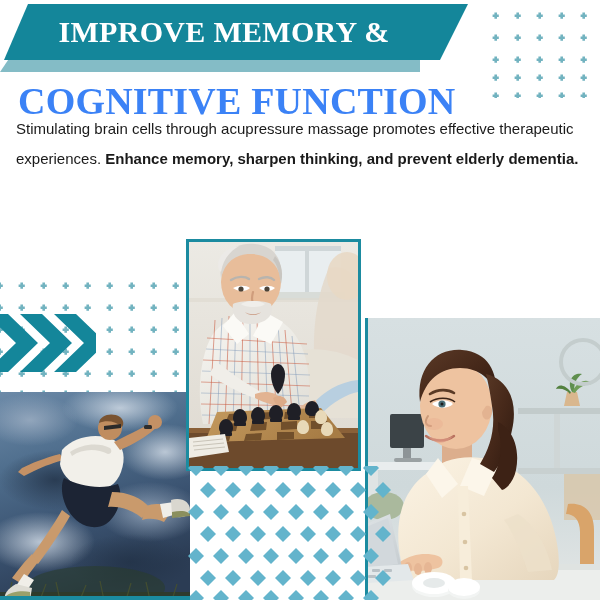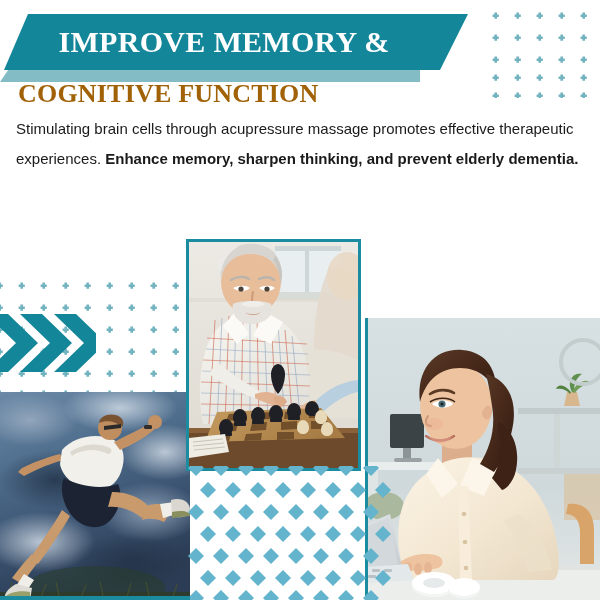--- a/index.html
+++ b/index.html
@@ -33,21 +33,21 @@
     left: -6px;
     top: 278px;
     width: 200px;
     height: 120px;
   }
 
   
   #banner-wrap {
     position: absolute;
     left: 0;
-    top: 14px;
+    top: 4px;
     width: 468px;
     height: 56px;
     padding-left: 16px;
   }
   #banner-shadow {
     position: absolute;
     left: 0;
     top: 28px;
     width: 420px;
     height: 40px;
@@ -80,24 +80,24 @@
     font-size: 30px;
     letter-spacing: 0.3px;
     white-space: nowrap;
   }
 
   
   #headline-2 {
     position: absolute;
     left: 18px;
     top: 79px;
-    color: #a16207;
+    color: #3b82f6;
     font-family: "Liberation Serif", serif;
     font-weight: bold;
-    font-size: 26px;
+    font-size: 38px;
     letter-spacing: 0.2px;
     white-space: nowrap;
   }
 
   
   #body-copy {
     position: absolute;
     left: 16px;
     top: 114px;
     width: 570px;

